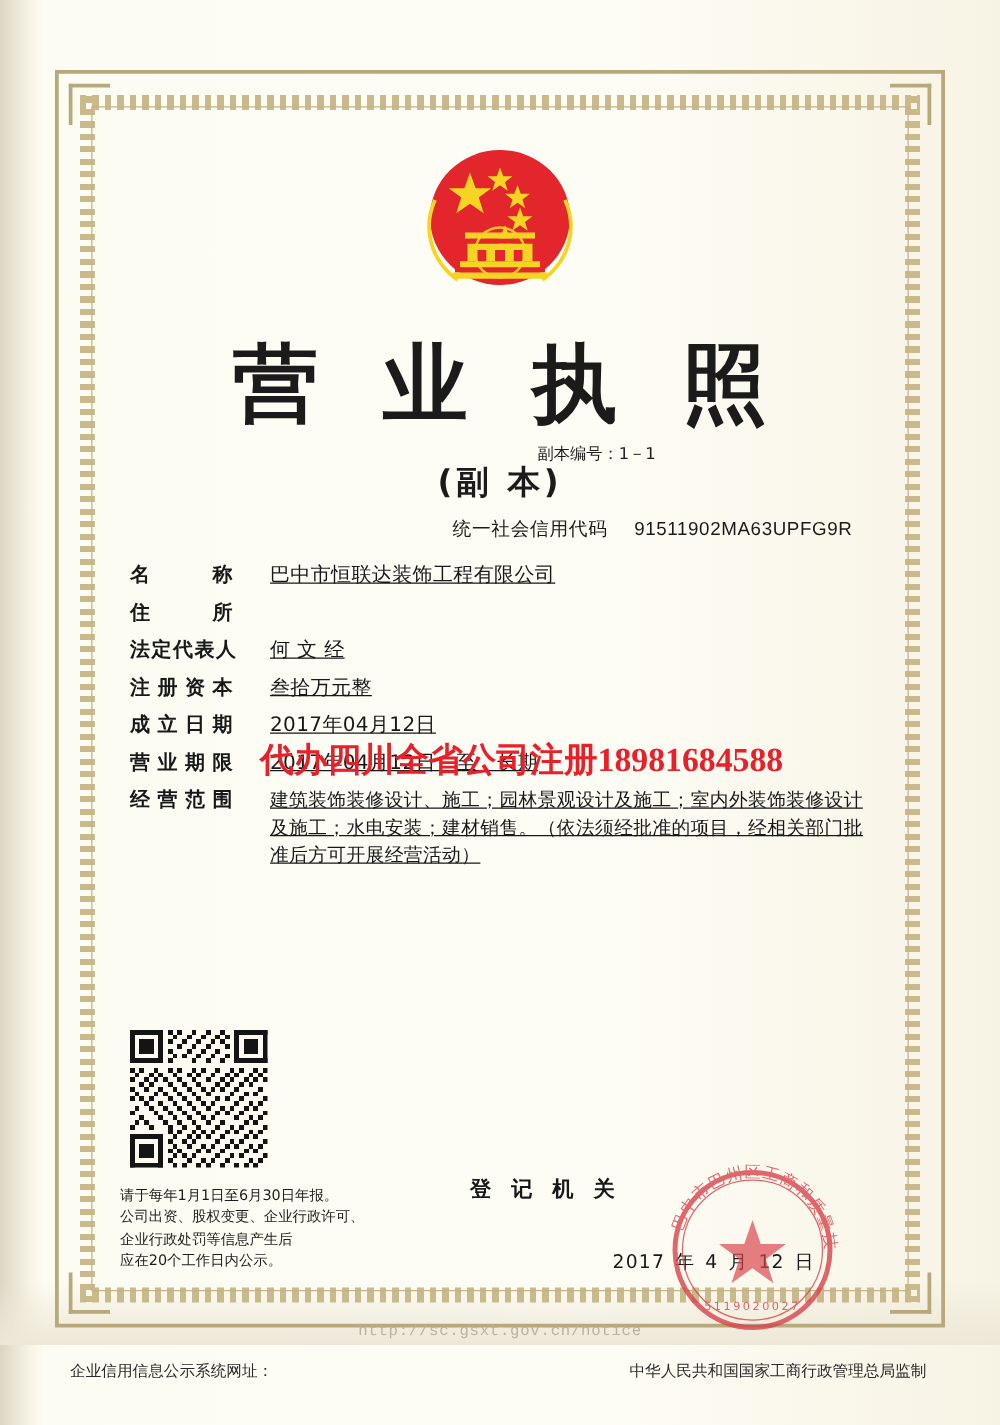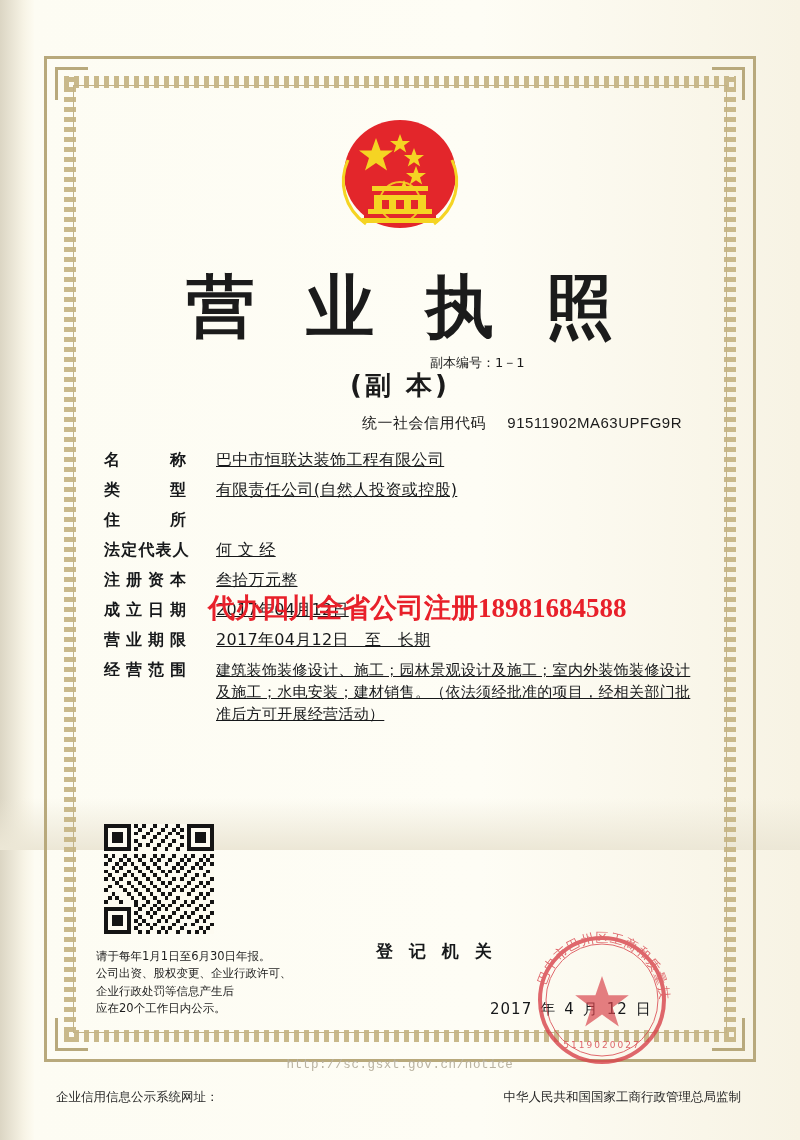--- a/index.html
+++ b/index.html
@@ -9,21 +9,21 @@
   }
   body {
     width: 800px;
     height: 1140px;
     font-family: "Liberation Sans", sans-serif;
     overflow: hidden;
   }
   .page {
     position: relative;
     width: 800px;
-    height: 850px;
+    height: 1076px;
     background: #fdfbf1;
     box-sizing: border-box;
   }
   
   .paper {
     position: absolute;
     left: 0; top: 0;
     width: 800px; height: 1140px;
     background:
       linear-gradient(to right, #efe9d8 0px, #fdfcf3 26px, #fefdf5 60%, #f7f3e4 100%);
@@ -309,24 +309,20 @@
 
   <div class="credit-line">
     <span>统一社会信用代码</span>
     <span class="code">91511902MA63UPFG9R</span>
   </div>
 
   <div class="fields">
     <div class="row">
       <div class="label">名　　称</div>
       <div class="value">巴中市恒联达装饰工程有限公司</div>
-    </div>
-    <div class="row">
-      <div class="label">类　　型</div>
-      <div class="value">有限责任公司(自然人投资或控股)</div>
     </div>
     <div class="row multiline">
       <div class="label">住　　所</div>
     </div>
     <div class="row">
       <div class="label wide">法定代表人</div>
       <div class="value">何 文 经</div>
     </div>
     <div class="row">
       <div class="label">注册资本</div>

